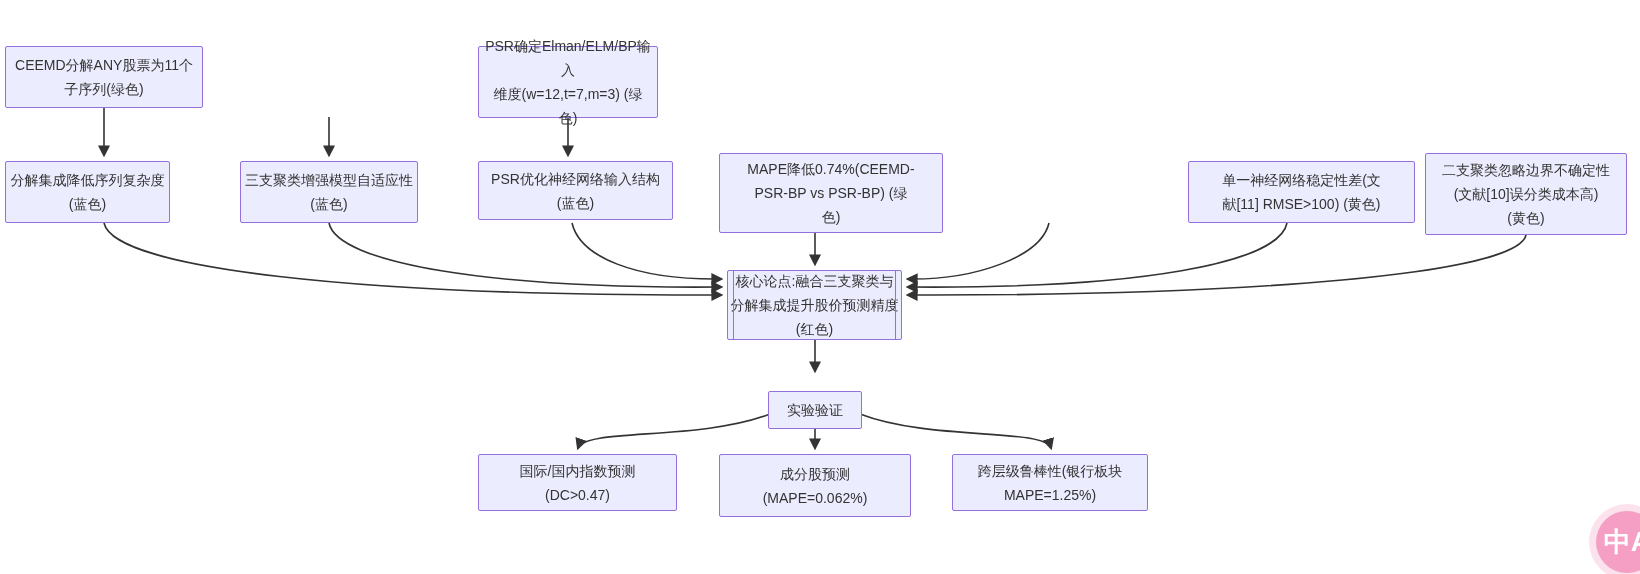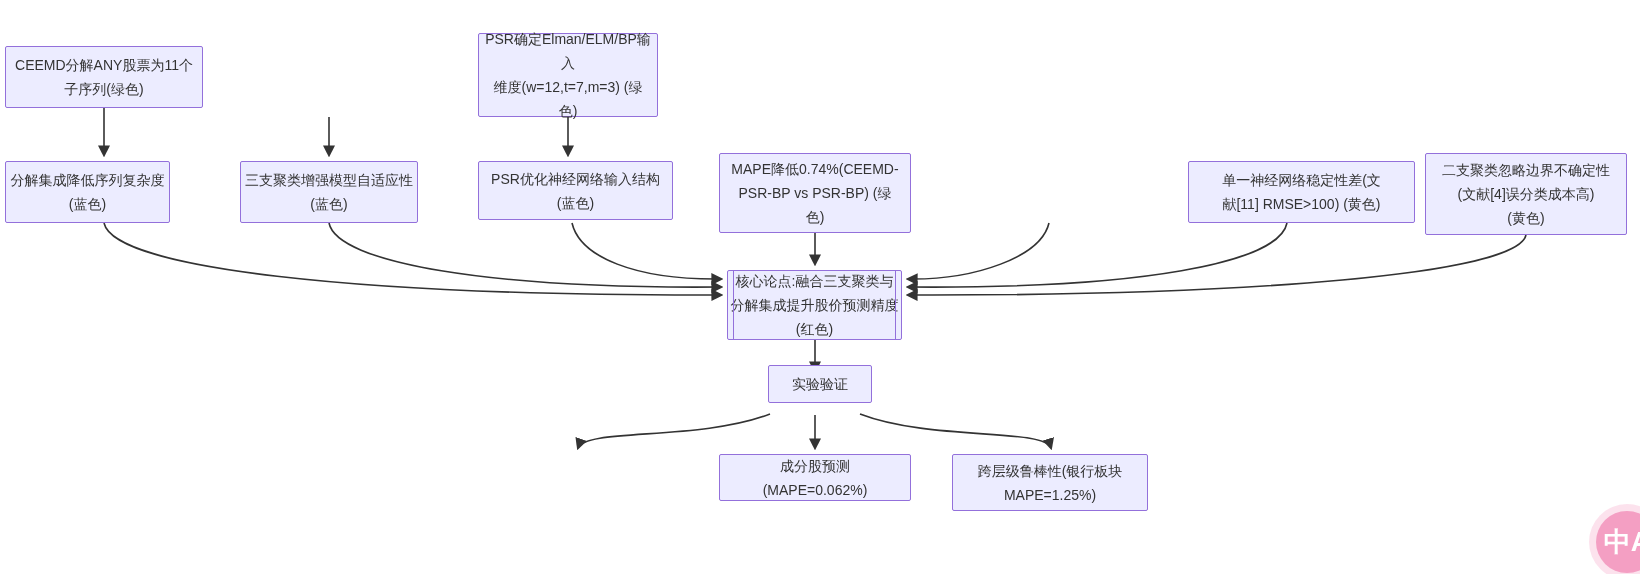--- a/index.html
+++ b/index.html
@@ -67,66 +67,70 @@
     <path class="edge" d="M815 340 L815 371"></path>
     <path class="edge" d="M770 414 C700 441 585 428 578 448"></path>
     <path class="edge" d="M815 415 L815 448"></path>
     <path class="edge" d="M860 414 C930 441 1045 428 1051 448"></path>
   </svg>
 
   <div class="node" style="left:5px;top:46px;width:198px;height:62px">
     <span>CEEMD分解ANY股票为11个
 子序列(绿色)</span>
   </div>
-  <div class="node" style="left:478px;top:33px;width:180px;height:84px">
+  <div class="node" style="left:478px;top:46px;width:180px;height:72px">
     <span>PSR确定Elman/ELM/BP输入
 维度(w=12,t=7,m=3) (绿
 色)</span>
   </div>
 
   <div class="node" style="left:5px;top:161px;width:165px;height:62px">
     <span>分解集成降低序列复杂度
 (蓝色)</span>
   </div>
   <div class="node" style="left:240px;top:161px;width:178px;height:62px">
     <span>三支聚类增强模型自适应性
 (蓝色)</span>
   </div>
   <div class="node" style="left:478px;top:161px;width:195px;height:59px">
     <span>PSR优化神经网络输入结构
 (蓝色)</span>
   </div>
-  <div class="node" style="left:719px;top:153px;width:192px;height:80px">
+  <div class="node" style="left:719px;top:153px;width:224px;height:80px">
     <span>MAPE降低0.74%(CEEMD-
 PSR-BP vs PSR-BP) (绿
 色)</span>
   </div>
   <div class="node" style="left:1188px;top:161px;width:227px;height:62px">
     <span>单一神经网络稳定性差(文
 献[11] RMSE&gt;100) (黄色)</span>
   </div>
   <div class="node" style="left:1425px;top:153px;width:202px;height:82px">
     <span>二支聚类忽略边界不确定性
-(文献[4]误分类成本高)
+(文献[10]误分类成本高)
 (黄色)</span>
   </div>
 
   <div class="node core" style="left:727px;top:270px;width:175px;height:70px">
     <span class="vline l"></span>
     <span class="vline r"></span>
     <span>核心论点:融合三支聚类与
 分解集成提升股价预测精度
 (红色)</span>
   </div>
 
-  <div class="node" style="left:768px;top:365px;width:104px;height:38px">
+  <div class="node" style="left:768px;top:391px;width:94px;height:38px">
     <span>实验验证</span>
   </div>
 
-  <div class="node" style="left:719px;top:454px;width:192px;height:47px">
+  <div class="node" style="left:478px;top:454px;width:199px;height:57px">
+    <span>国际/国内指数预测
+(DC&gt;0.47)</span>
+  </div>
+  <div class="node" style="left:719px;top:454px;width:192px;height:63px">
     <span>成分股预测
 (MAPE=0.062%)</span>
   </div>
   <div class="node" style="left:952px;top:454px;width:196px;height:57px">
     <span>跨层级鲁棒性(银行板块
 MAPE=1.25%)</span>
   </div>
 
   <div class="badge">
     <span>中A</span>

